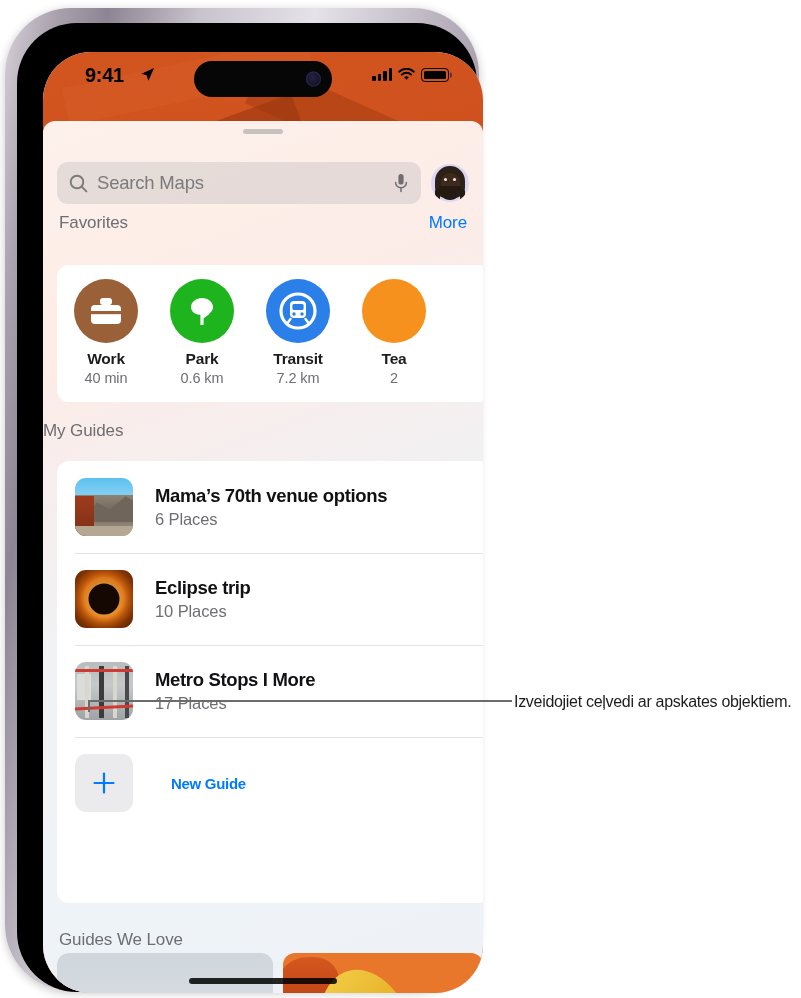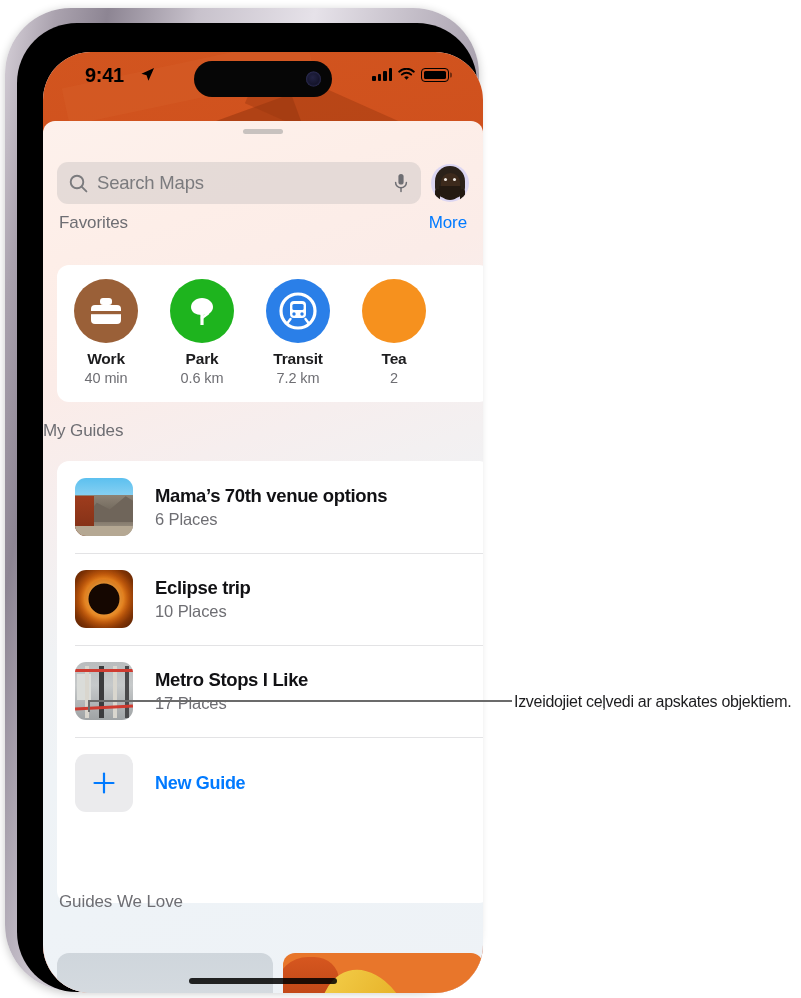--- a/index.html
+++ b/index.html
@@ -233,21 +233,21 @@
   .new-guide-row {
     position: relative; height: 92px;
     display: flex; align-items: center; padding-left: 18px;
   }
   .plus-box {
     width: 58px; height: 58px; border-radius: 11px;
     background: #ebebed; flex-shrink: 0;
     display: flex; align-items: center; justify-content: center;
   }
   .new-guide-label {
-    margin-left: 22px; font-size: 18px; font-weight: 700;
+    margin-left: 38px; font-size: 15px; font-weight: 700;
     color: #007aff; letter-spacing: -.3px;
   }
 
   
   .tn-desert { position:absolute; inset:0; background:linear-gradient(#5cc0ef 0%,#86d0f2 30%,#8c8274 30%,#6d6458 62%,#b0a493 100%); }
   .tn-desert .mtn {
     position:absolute; left:6px; top:14px; width:72px; height:30px;
     background:#6f655a;
     clip-path: polygon(0 100%, 22% 36%, 40% 58%, 62% 14%, 85% 48%, 100% 28%, 100% 100%);
   }
@@ -471,38 +471,38 @@
                   <div class="win"></div>
                   <div class="pole p1"></div>
                     <div class="pole p2"></div>
                   <div class="pole p3"></div>
                     <div class="pole p4"></div>
                   <div class="bar b1"></div>
                     <div class="bar b2"></div>
                 </div>
               </div>
               <div class="guide-text">
-                <div class="guide-title">Metro Stops I Like</div>
+                <div class="guide-title">Metro Stops I More</div>
                 <div class="guide-count">17 Places</div>
               </div>
             </div>
 
             <div class="new-guide-row">
               <div class="plus-box">
                 <svg width="26" height="26" viewBox="0 0 26 26">
                   <line x1="13" y1="3.5" x2="13" y2="22.5" stroke="#007aff" stroke-width="2.2" stroke-linecap="round"></line>
                   <line x1="3.5" y1="13" x2="22.5" y2="13" stroke="#007aff" stroke-width="2.2" stroke-linecap="round"></line>
                 </svg>
               </div>
               <div class="new-guide-label">New Guide</div>
             </div>
 
           </div>
 
-          <div class="sec-head" style="left:16px; top:771px;">Guides We Love</div>
+          <div class="sec-head" style="left:16px; top:809px;">Guides We Love</div>
 
           <div class="gwl-tile" style="left:14px; top:832px;">
             <div class="city">
               
               
               
               
               
               
               

